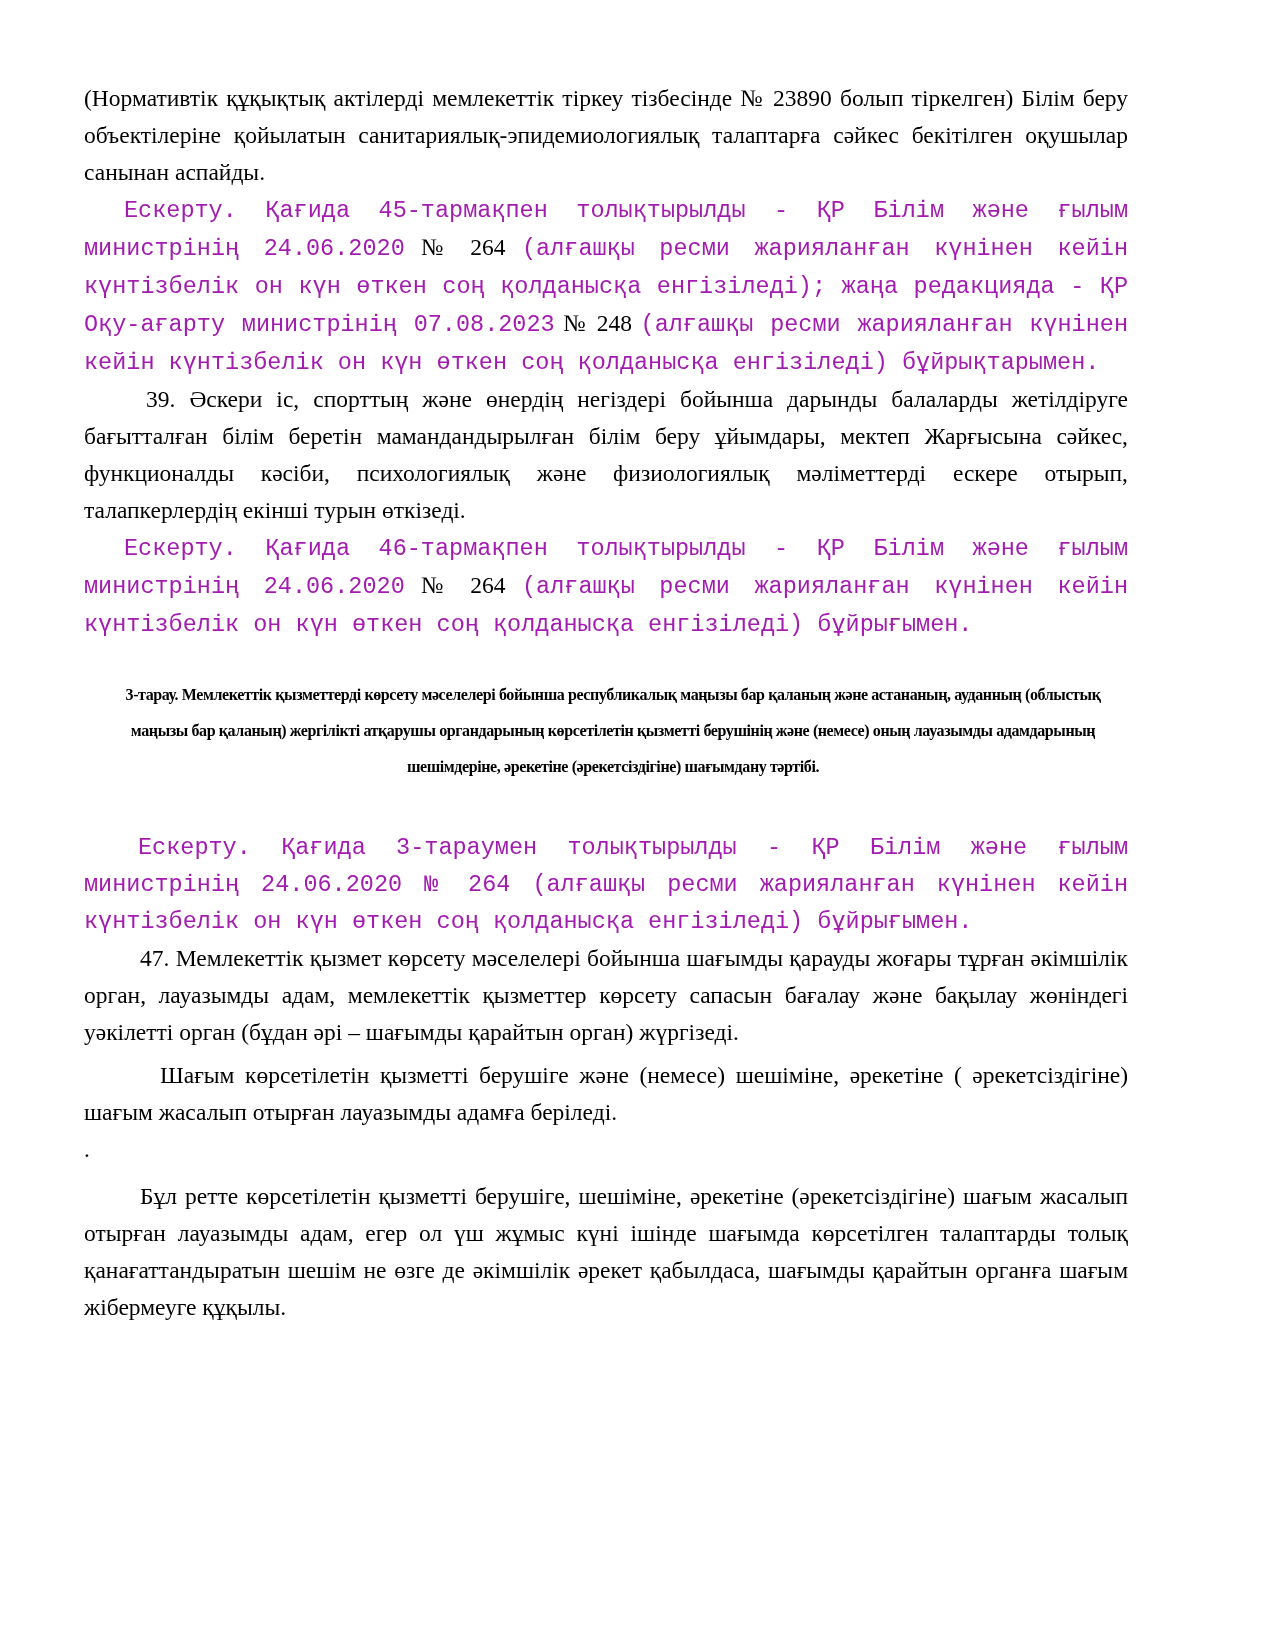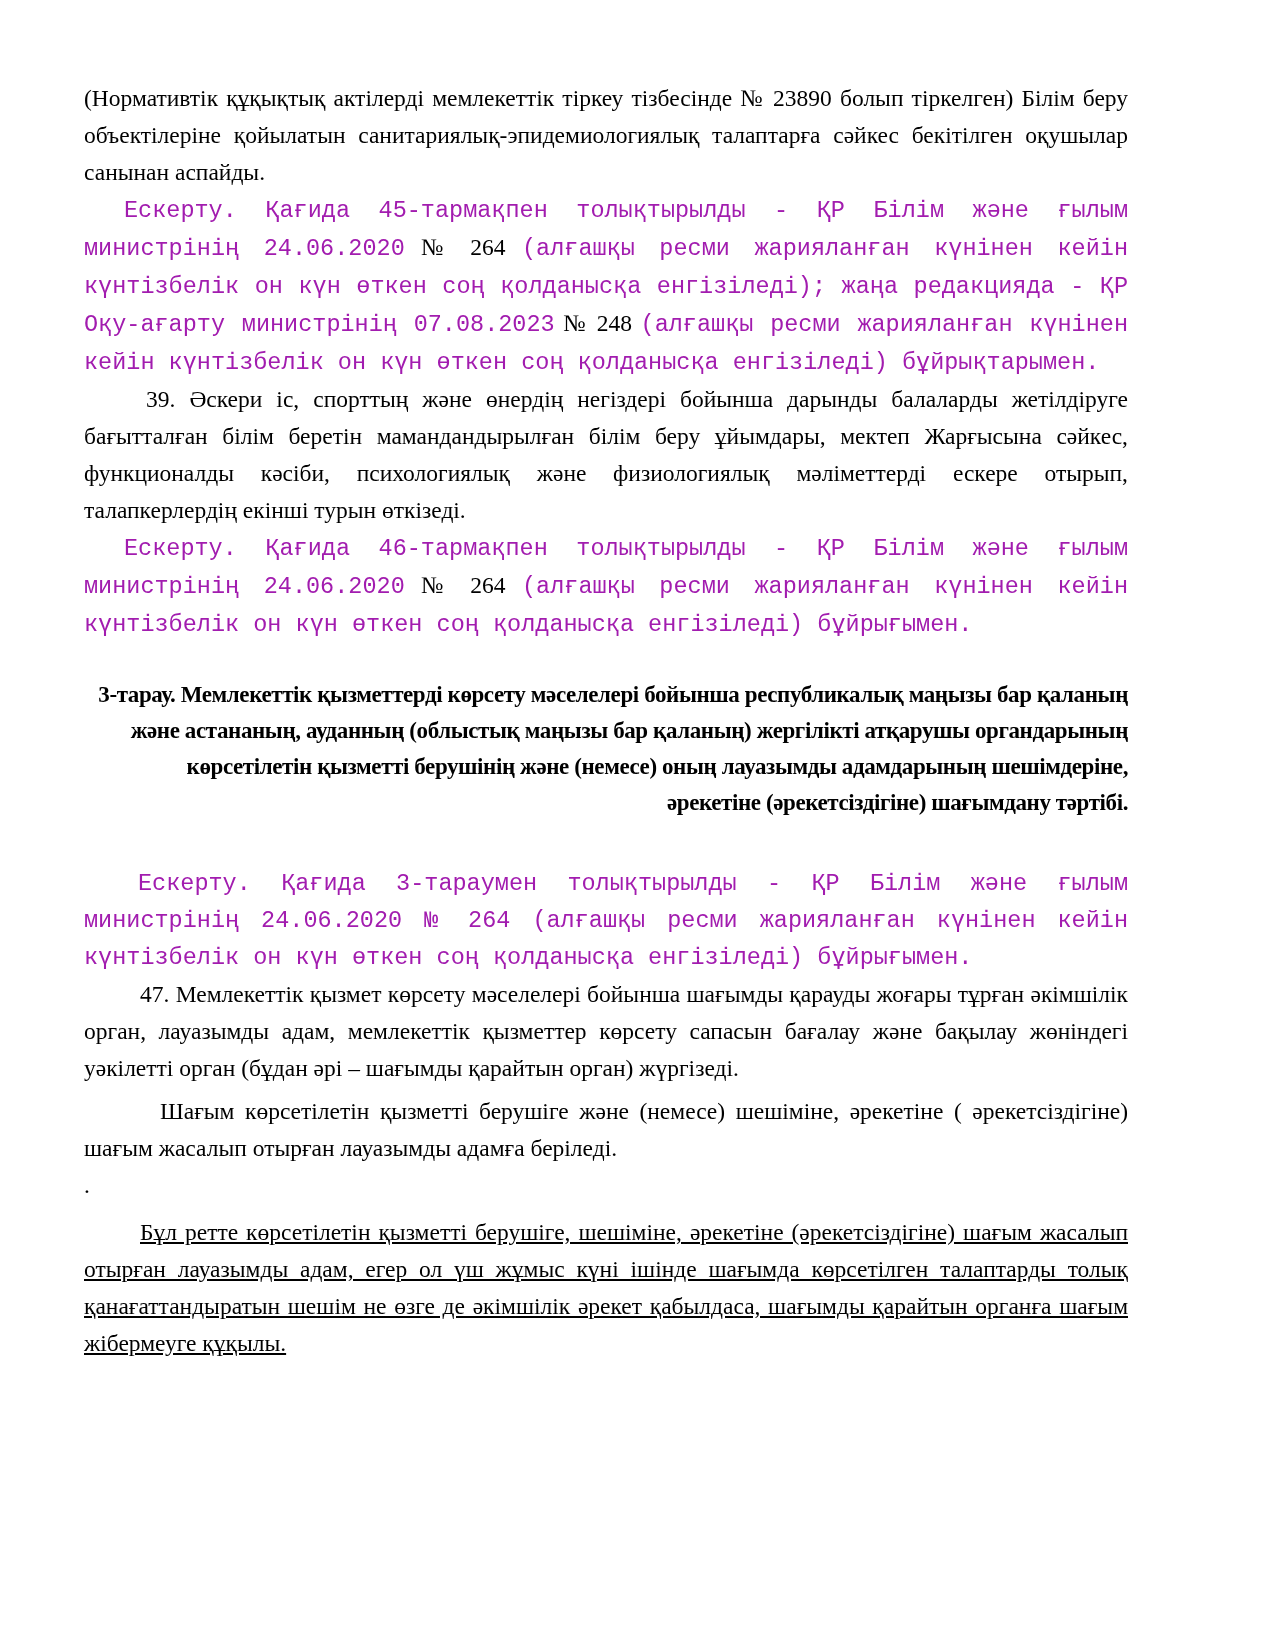--- a/index.html
+++ b/index.html
@@ -10,27 +10,27 @@
       font-size: 23.5px; line-height: 37px; color: #000;
     }
     .p { margin: 0; text-align: justify; }
     .indent { text-indent: 40px; }
     .indent2 { text-indent: 62px; }
     .indent3 { text-indent: 76px; }
     .indent4 { text-indent: 56px; }
     .red { color: #a21caf; font-family: Liberation Mono, monospace; }
     .blk { color: #000; }
     .heading {
-      font-weight: bold; font-size: 23px; line-height: 36px; letter-spacing: -0.4px;
-      margin-top: 34px; text-align: right; margin-left: 14px;
+      font-weight: bold; font-size: 16px; line-height: 36px; letter-spacing: -0.4px;
+      margin-top: 34px; text-align: center; margin-left: 14px;
     }
     .note3 { margin-top: 44px; text-indent: 54px; }
     .gap-dot { margin: 0; height: 37px; }
     .mt6 { margin-top: 6px; }
-    .mt10 { margin-top: 10px; text-decoration: underline; }
+    .mt10 { margin-top: 10px; }
   </style>
 </head>
 <body>
 
 <div class="page">
 
   <p class="p">(Нормативтік құқықтық актілерді мемлекеттік тіркеу тізбесінде № 23890 болып тіркелген) Білім беру объектілеріне қойылатын санитариялық-эпидемиологиялық талаптарға сәйкес бекітілген оқушылар санынан аспайды.</p>
 
   <p class="p indent">
     <span class="red">Ескерту. Қағида 45-тармақпен толықтырылды - ҚР Білім және ғылым министрінің 24.06.2020</span><span class="blk"> № 264 </span><span class="red">(алғашқы ресми жарияланған күнінен кейін күнтізбелік он күн өткен соң қолданысқа енгізіледі); жаңа редакцияда - ҚР Оқу-ағарту министрінің 07.08.2023</span><span class="blk"> № 248 </span><span class="red">(алғашқы ресми жарияланған күнінен кейін күнтізбелік он күн өткен соң қолданысқа енгізіледі) бұйрықтарымен.</span>

